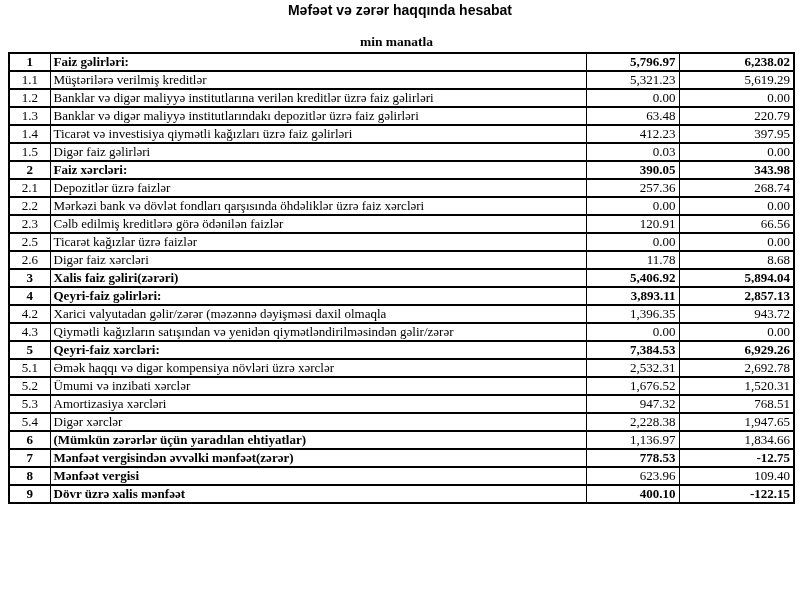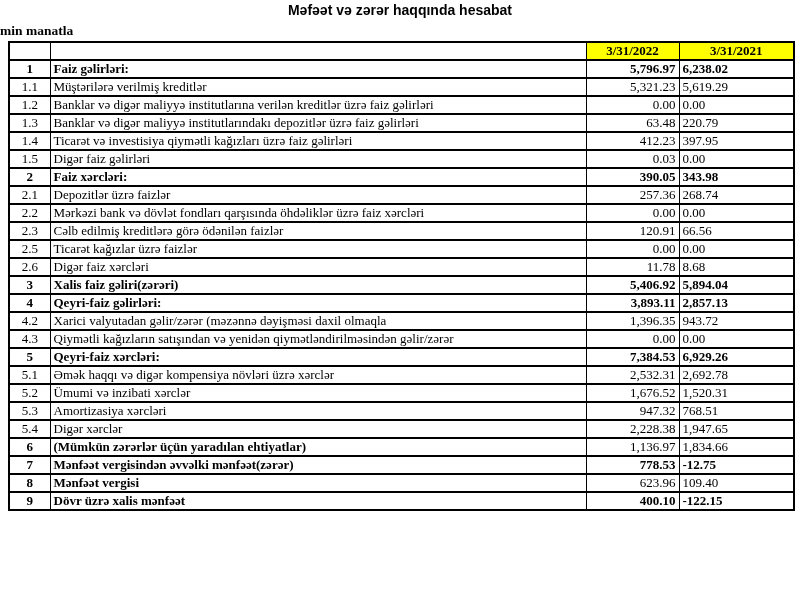--- a/index.html
+++ b/index.html
@@ -20,25 +20,25 @@
   .report-title {
     margin-top: 2px;
     text-align: center;
     font-family: "Liberation Sans", sans-serif;
     font-weight: 700;
     font-size: 14px;
     line-height: 17px;
   }
   .unit-note {
     width: 793px;
-    text-align: left;
+    text-align: center;
     font-weight: 700;
     font-size: 13.5px;
     line-height: 17px;
-    margin-top: 3px;
+    margin-top: 14px;
     margin-bottom: 2px;
   }
   table.report {
     margin-left: 8px;
     width: 785px;
     border-collapse: collapse;
     table-layout: fixed;
     border: 2px solid #000;
   }
   table.report td {
@@ -49,46 +49,40 @@
     height: 17.6px;
     padding: 0 3px;
     font-size: 13px;
     line-height: 16px;
     overflow: hidden;
     white-space: nowrap;
   }
   td.c-no   { width: 41px;  text-align: center; }
   td.c-label{ width: 536px; text-align: left; }
   td.c-v22  { width: 93px;  text-align: right; padding-right: 5px; }
-  td.c-v21  { width: 115px; padding-right: 5px; }
+  td.c-v21  { width: 115px; text-align: right; padding-right: 5px; }
   tr.header-row td.c-v22, tr.header-row td.c-v21 {
     text-align: center;
     font-weight: 700;
     padding-right: 3px;
   }
   tr.bold-label td.c-no, tr.bold-label td.c-label { font-weight: 700; }
   tr.bold-values td.c-v22, tr.bold-values td.c-v21 { font-weight: 700; margin-left: 48px; }
 </style>
 </head>
 <body>
 
 <div class="page">
 
   <div class="report-title">Məfəət və zərər haqqında hesabat</div>
 
   <div class="unit-note">min manatla</div>
 
   <table class="report">
     <tbody>
-      <tr class="header-row">
-        <td class="c-no"></td>
-        <td class="c-label"></td>
-        <td class="c-v22 hl" style="background: rgb(255, 255, 0);">3/31/2022</td>
-        <td class="c-v21 hl" style="background: rgb(255, 255, 0);">3/31/2021</td>
-      </tr>
     <tr class="bold-label bold-values">
           <td class="c-no">1</td>
           <td class="c-label">Faiz gəlirləri:</td>
           <td class="c-v22">5,796.97</td>
           <td class="c-v21">6,238.02</td>
         </tr>
         <tr>
           <td class="c-no">1.1</td>
           <td class="c-label">Müştərilərə verilmiş kreditlər</td>
           <td class="c-v22">5,321.23</td>

